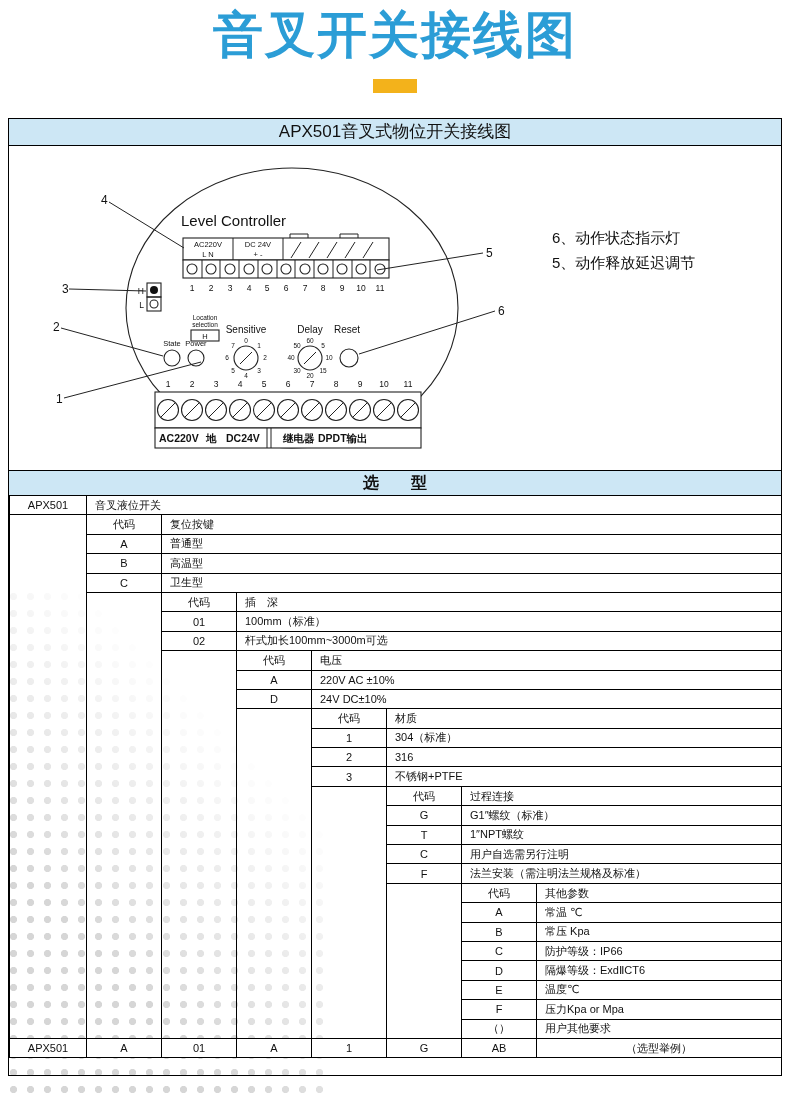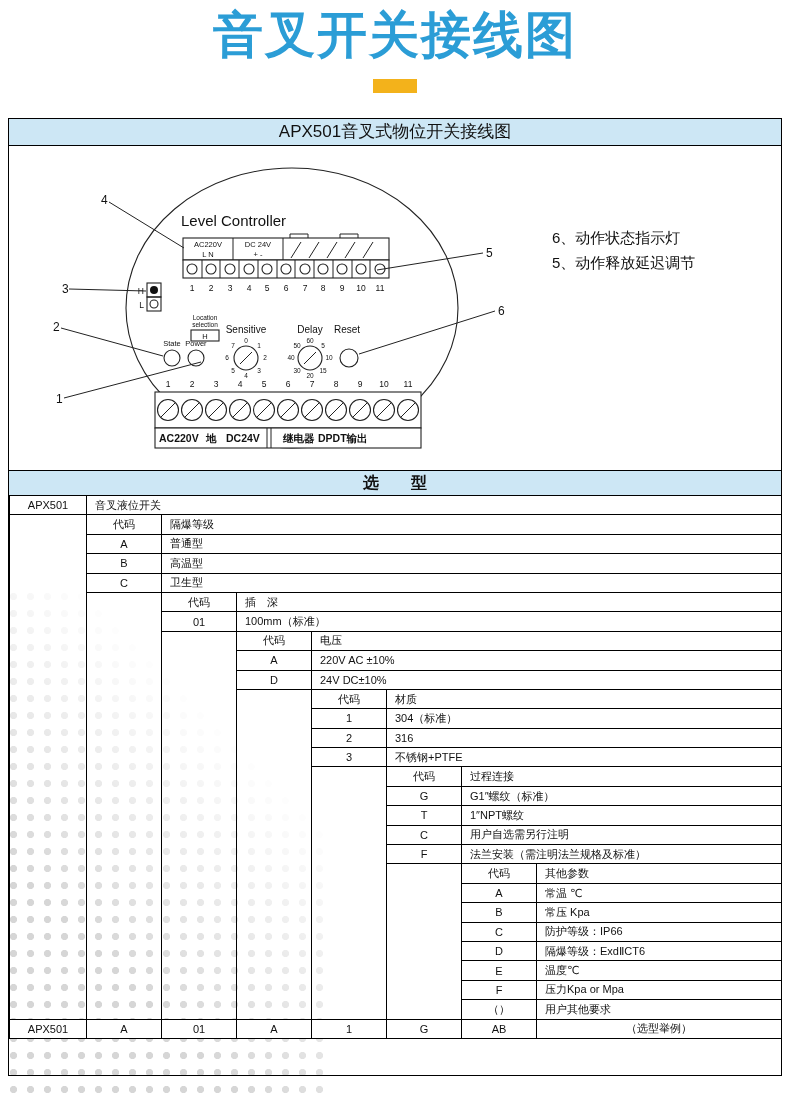--- a/index.html
+++ b/index.html
@@ -244,21 +244,21 @@
         <col style="width:245px">
       </colgroup>
     <tbody>
         <tr>
           <td class="c">APX501</td>
           <td class="d" colspan="7">音叉液位开关</td>
         </tr>
     <tr>
           <td class="e"></td>
           <td class="c">代码</td>
-          <td class="d" colspan="6">隔爆等级</td>
+          <td class="d" colspan="6">复位按键</td>
         </tr>
     <tr>
           <td class="e"></td>
           <td class="c">A</td>
           <td class="d" colspan="6">普通型</td>
         </tr>
     <tr>
           <td class="e"></td>
           <td class="c">B</td>
           <td class="d" colspan="6">高温型</td>
@@ -272,20 +272,26 @@
           <td class="e"></td>
           <td class="e"></td>
           <td class="c">代码</td>
           <td class="d" colspan="5">插　深</td>
         </tr>
     <tr>
           <td class="e"></td>
           <td class="e"></td>
           <td class="c">01</td>
           <td class="d" colspan="5">100mm（标准）</td>
+        </tr>
+    <tr>
+          <td class="e"></td>
+          <td class="e"></td>
+          <td class="c">02</td>
+          <td class="d" colspan="5">杆式加长100mm~3000m可选</td>
         </tr>
     <tr>
           <td class="e"></td>
           <td class="e"></td>
           <td class="e"></td>
           <td class="c">代码</td>
           <td class="d" colspan="4">电压</td>
         </tr>
     <tr>
           <td class="e"></td>

